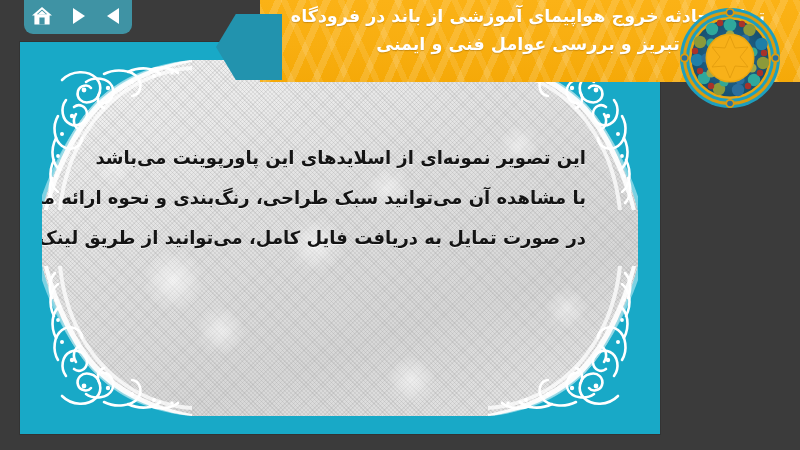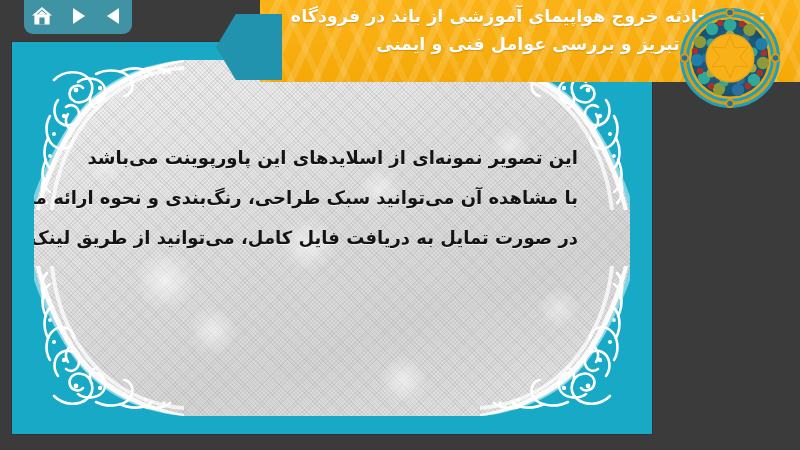--- a/index.html
+++ b/index.html
@@ -108,21 +108,21 @@
     right: 18px;
     top: 6px;
     width: 104px;
     height: 104px;
     z-index: 35;
   }
 
   
   .slide-frame {
     position: absolute;
-    left: 12px;
+    left: 20px;
     top: 42px;
     width: 640px;
     height: 392px;
     background: #18A9C7;
     box-sizing: border-box;
     z-index: 10;
     box-shadow: 0 0 0 1px rgba(0,0,0,0.12);
   }
   .slide-inner {
     position: absolute;

